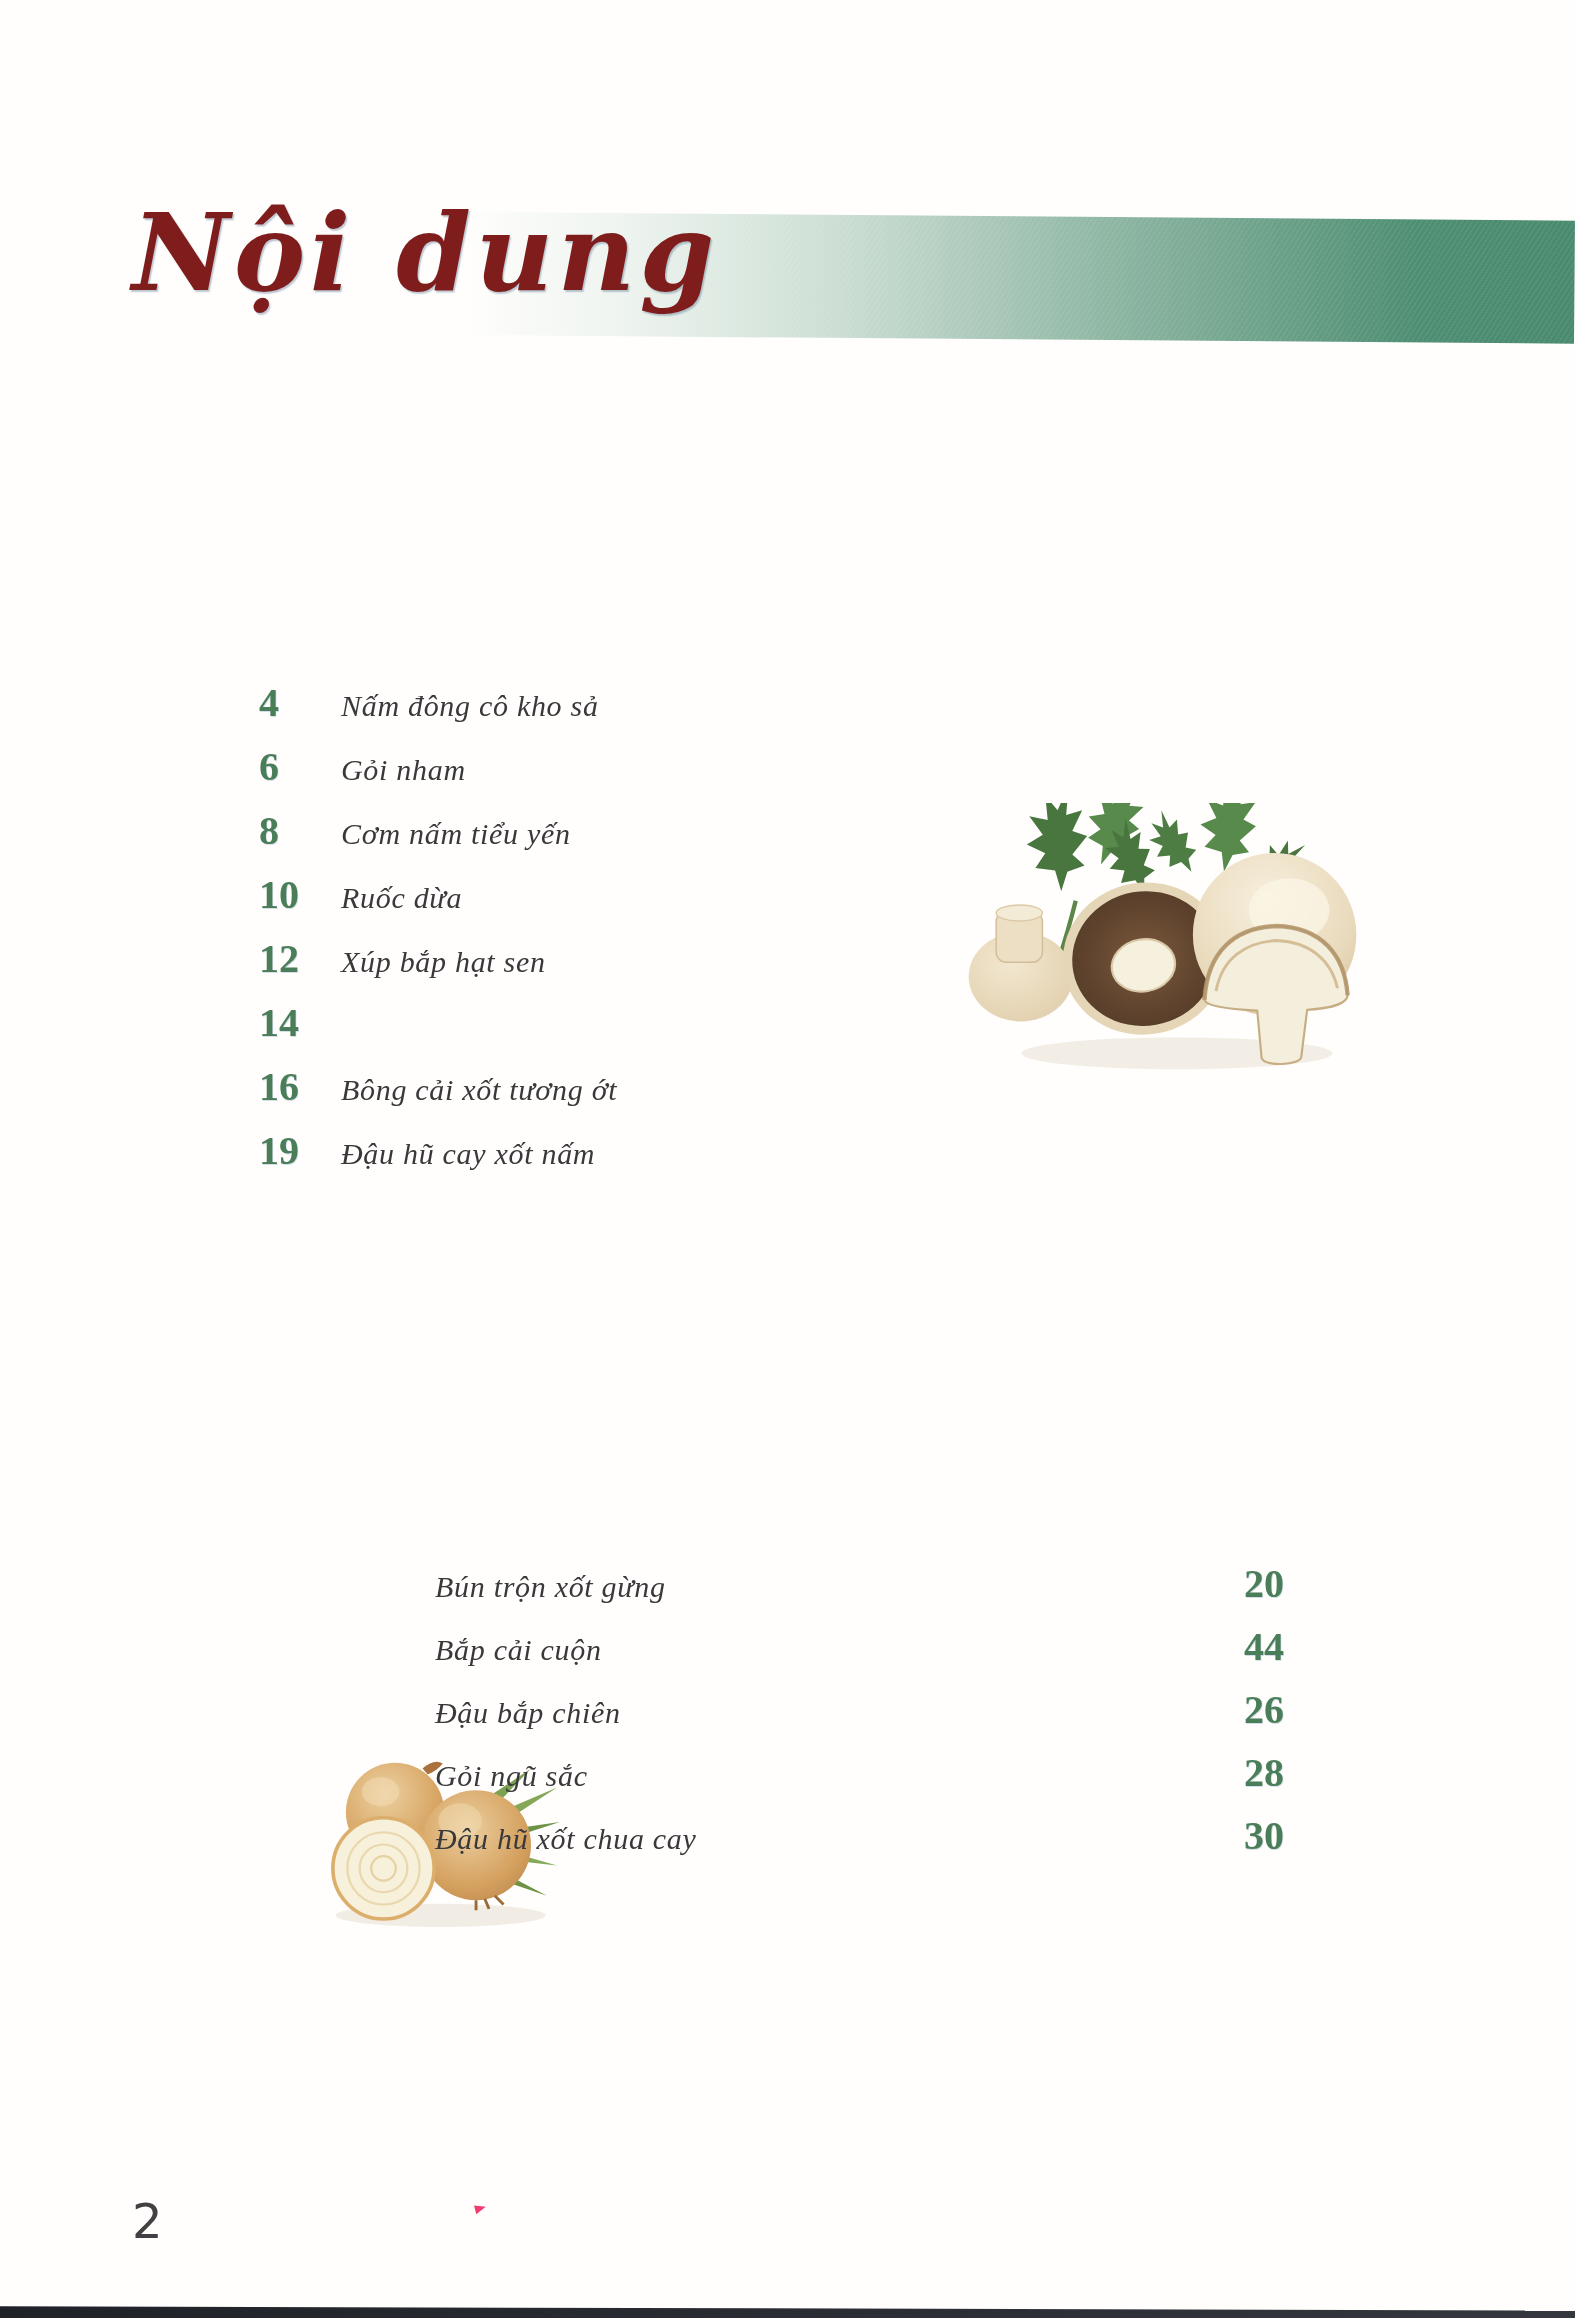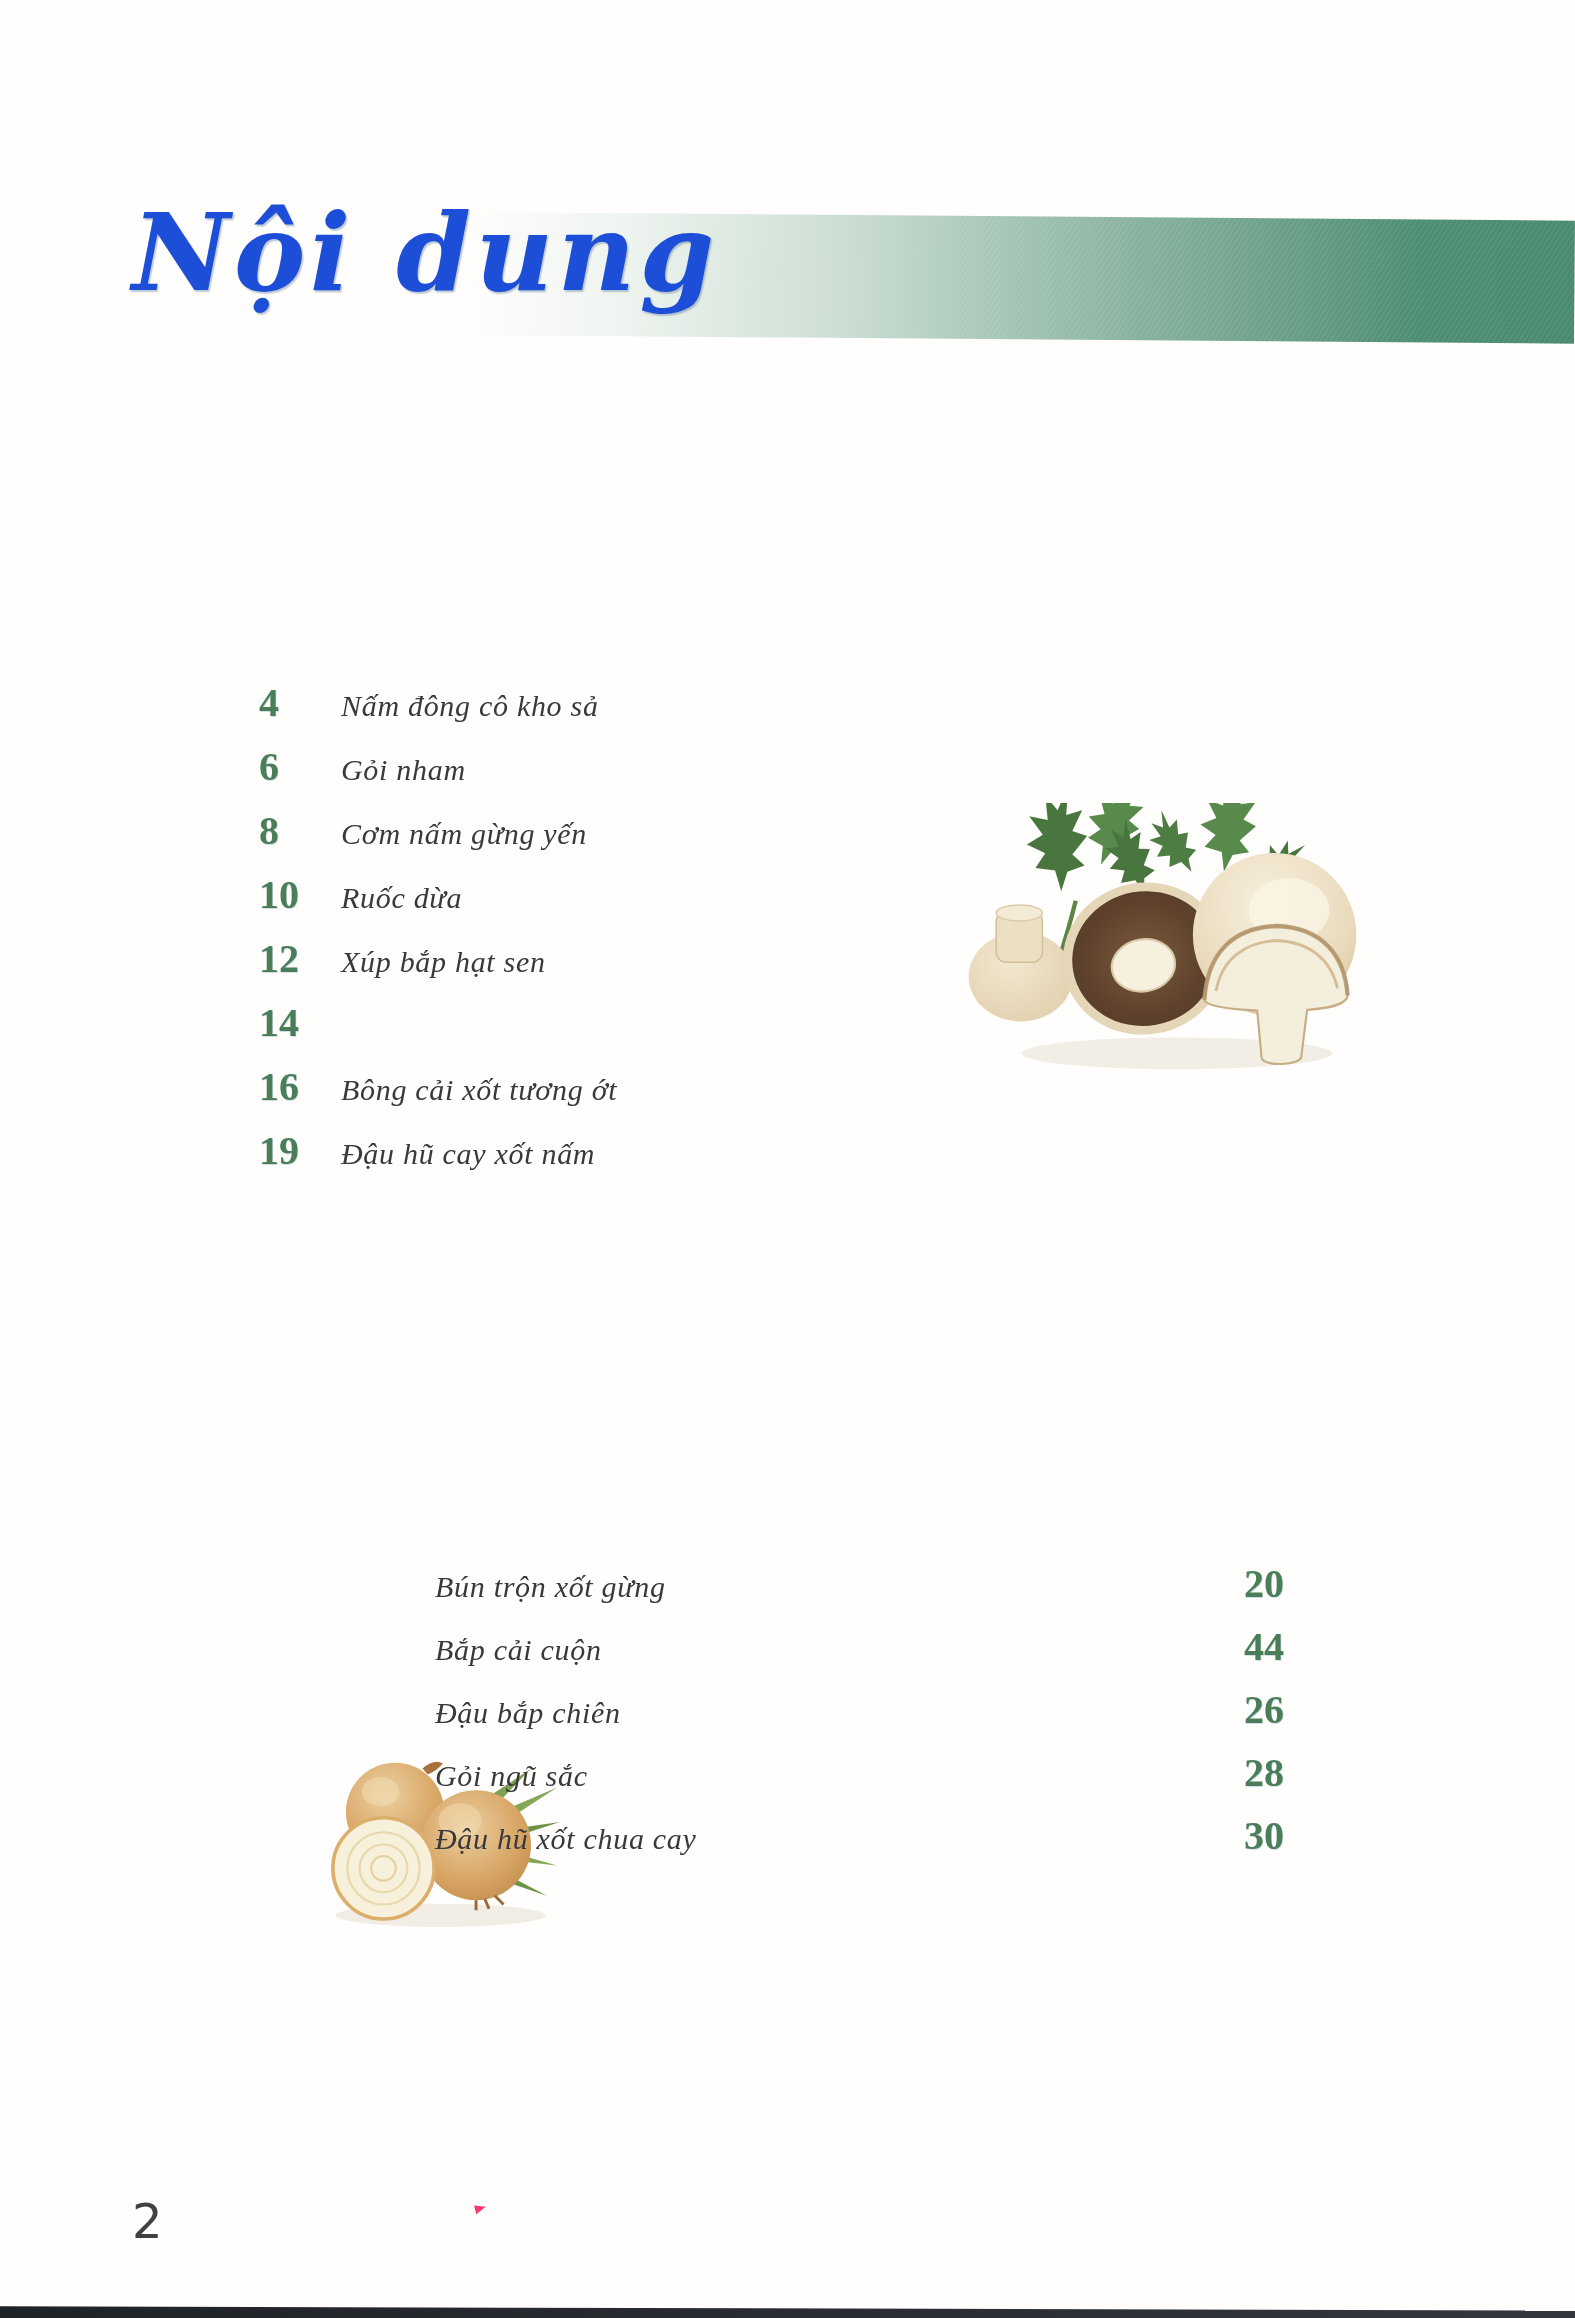--- a/index.html
+++ b/index.html
@@ -28,21 +28,21 @@
         #4e8e72 86%,
         #4a8a6e 100%);
   }
   .page-title{
     position:absolute;
     left:132px; top:186px;
     font-family:"DejaVu Serif","Liberation Serif",serif;
     font-style:italic; font-weight:700;
     font-size:107px; line-height:1.25;
     letter-spacing:4.3px;
-    color:#1d4ed8;
+    color:#7f1d1d;
     text-shadow:1.4px 2.2px 1.4px rgba(70,100,135,0.35);
     white-space:nowrap;
     z-index:2;
   }
 
   
   .toc{position:absolute;z-index:2;}
   .toc-row{display:flex;align-items:baseline;}
   .toc .num{
     font-weight:700;font-size:40px;line-height:64px;
@@ -100,21 +100,21 @@
     <div class="toc-row">
       <span class="num">4</span>
       <span class="ttl">Nấm đông cô kho sả</span>
     </div>
     <div class="toc-row">
       <span class="num">6</span>
       <span class="ttl">Gỏi nham</span>
     </div>
     <div class="toc-row">
       <span class="num">8</span>
-      <span class="ttl">Cơm nấm gừng yến</span>
+      <span class="ttl">Cơm nấm tiểu yến</span>
     </div>
     <div class="toc-row">
       <span class="num">10</span>
       <span class="ttl">Ruốc dừa</span>
     </div>
     <div class="toc-row">
       <span class="num">12</span>
       <span class="ttl">Xúp bắp hạt sen</span>
     </div>
     <div class="toc-row">

